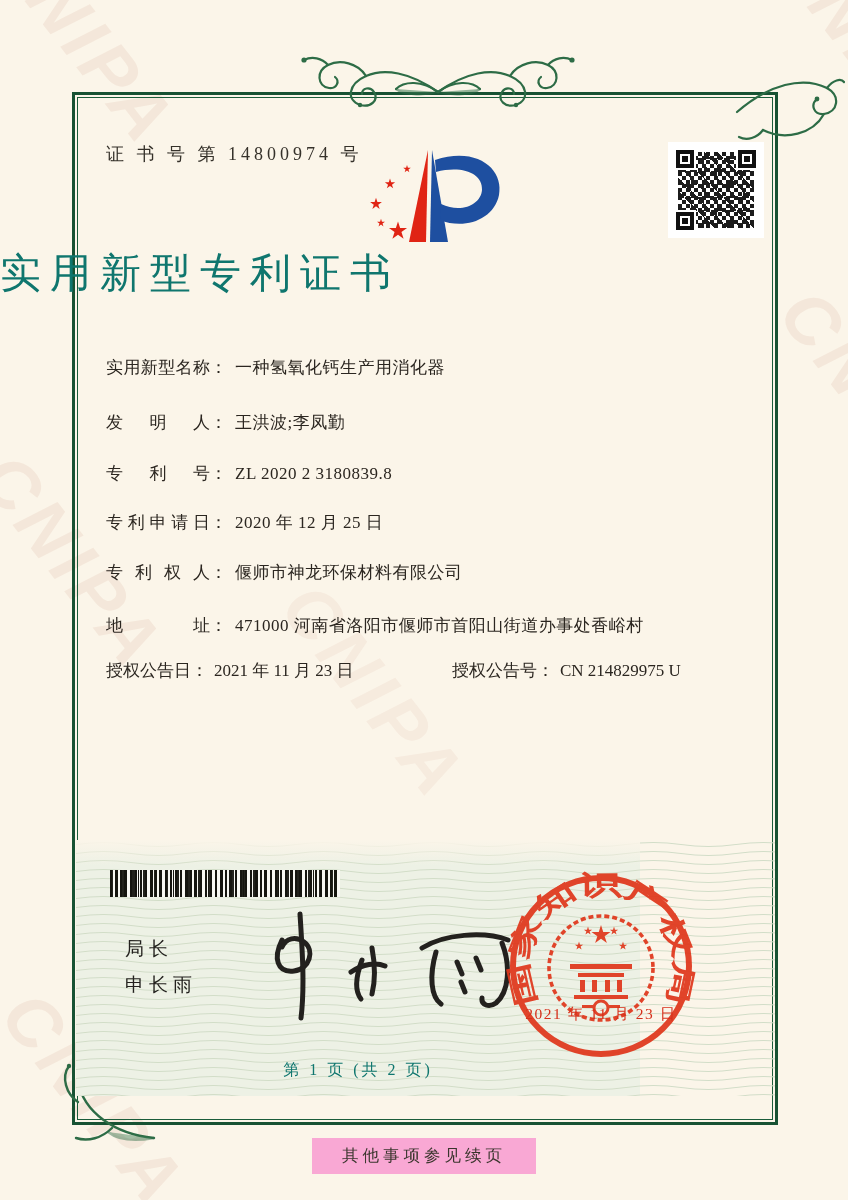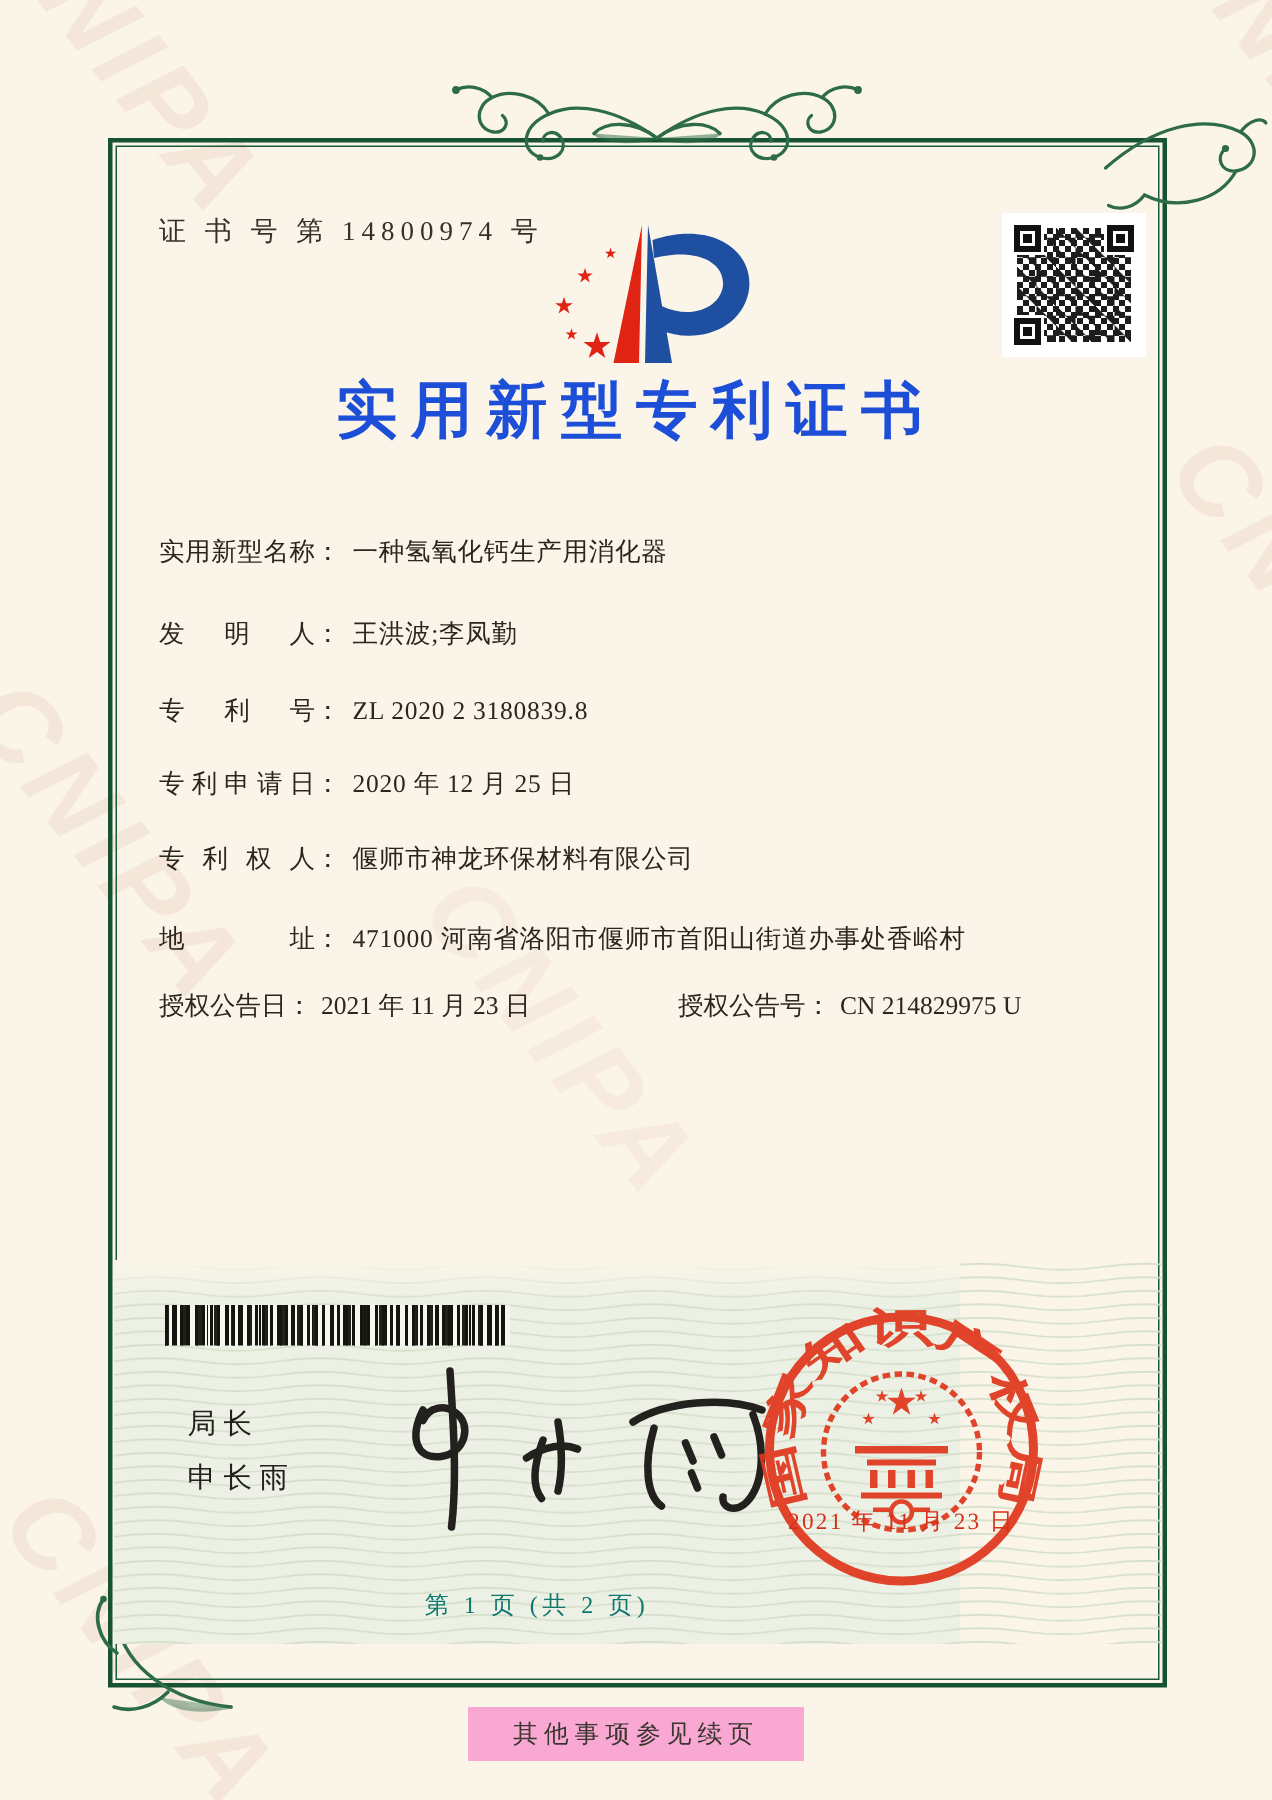--- a/index.html
+++ b/index.html
@@ -44,22 +44,22 @@
       repeating-conic-gradient(#1c1c1c 0% 25%, rgba(0,0,0,0) 0% 50%),
       repeating-conic-gradient(rgba(0,0,0,0) 0% 25%, #1c1c1c 0% 38%, rgba(0,0,0,0) 0% 50%);
     background-size:8px 8px,13px 13px;
   }
   .finder{position:absolute;width:18px;height:18px;border:4px solid #111;background:#fff;box-shadow:0 0 0 2px #fff;box-sizing:border-box;}
   .finder::after{content:"";position:absolute;inset:2px;background:#111;}
   .finder.tl{left:8px;top:8px;}
   .finder.tr{right:8px;top:8px;}
   .finder.bl{left:8px;bottom:8px;}
   .title{
-    position:absolute;left:0;top:246px;width:100%;text-align:center;
-    font-size:41px;font-weight:bold;letter-spacing:9px;color:#1d4ed8;margin:0;
+    position:absolute;left:0;top:246px;width:100%;
+    font-size:41px;font-weight:normal;letter-spacing:9px;color:#0f766e;margin:0;
   }
   
   .field{position:absolute;left:106px;font-size:17px;white-space:nowrap;color:#2b2620;}
   .flabel{display:inline-block;width:104px;text-align:justify;text-align-last:justify;vertical-align:bottom;}
   .fcolon{display:inline-block;margin-right:8px;}
   .fvalue{letter-spacing:0.5px;}
   .grant-left{position:absolute;left:106px;top:659px;font-size:17px;white-space:nowrap;text-align:center;}
   .grant-right{position:absolute;left:452px;top:659px;font-size:17px;white-space:nowrap;}
   .gcolon{margin-right:6px;}
   

